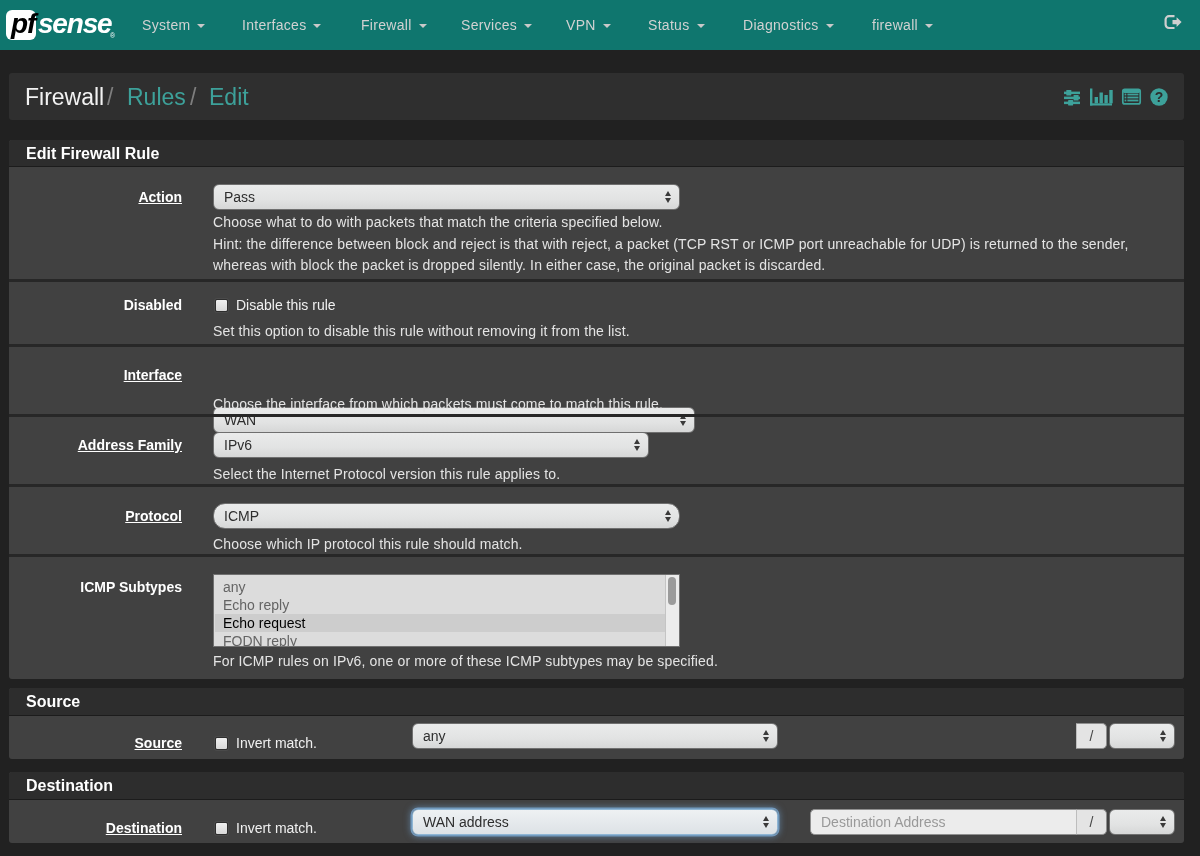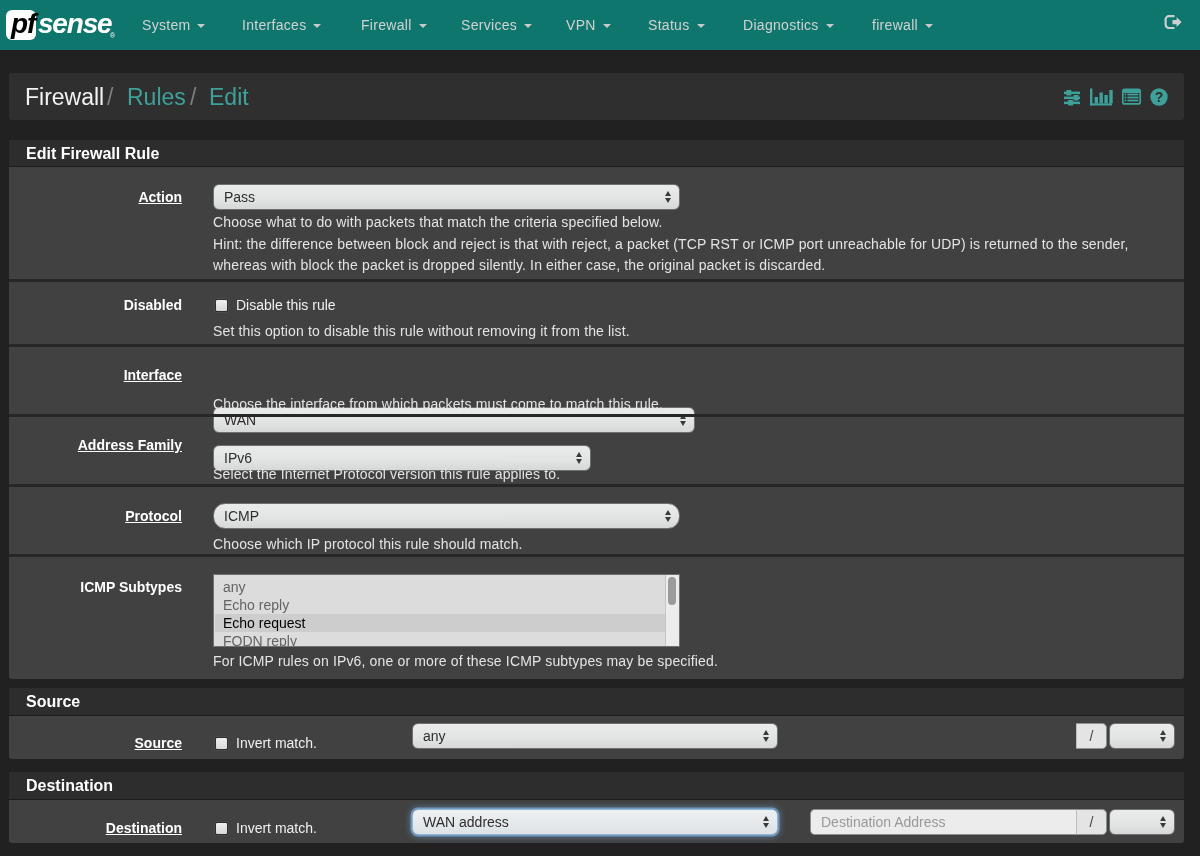--- a/index.html
+++ b/index.html
@@ -139,21 +139,21 @@
     <div class="cbt" style="left:227px; top:157px;">Disable this rule</div>
     <div class="help" style="top:181px;">Set this option to disable this rule without removing it from the list.</div>
     <div class="rowsep" style="top:204px;"></div>
 
     <div class="lbl" style="top:227px;"><u>Interface</u></div>
     <div class="sel" style="left:204px; top:223px; width:482px;margin-top:44px;">WAN<span class="cup"></span><span class="cdn"></span></div>
     <div class="help" style="top:254px;">Choose the interface from which packets must come to match this rule.</div>
     <div class="rowsep" style="top:274px;"></div>
 
     <div class="lbl" style="top:297px;"><u>Address Family</u></div>
-    <div class="sel" style="left:204px; top:305px; width:378px;">IPv6<span class="cup"></span><span class="cdn"></span></div>
+    <div class="sel" style="left:204px; top:292px; width:436px;">IPv6<span class="cup"></span><span class="cdn"></span></div>
     <div class="help" style="top:324px;">Select the Internet Protocol version this rule applies to.</div>
     <div class="rowsep" style="top:344px;"></div>
 
     <div class="lbl" style="top:368px;"><u>Protocol</u></div>
     <div class="sel" style="left:204px; top:363px; width:467px;border-radius:12px;">ICMP<span class="cup"></span><span class="cdn"></span></div>
     <div class="help" style="top:394px;">Choose which IP protocol this rule should match.</div>
     <div class="rowsep" style="top:414px;"></div>
 
     <div class="lbl" style="top:439px;">ICMP Subtypes</div>
     <div id="listbox">

